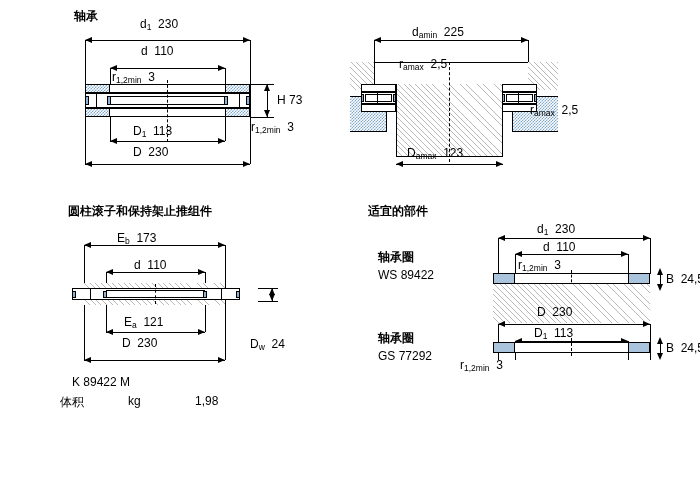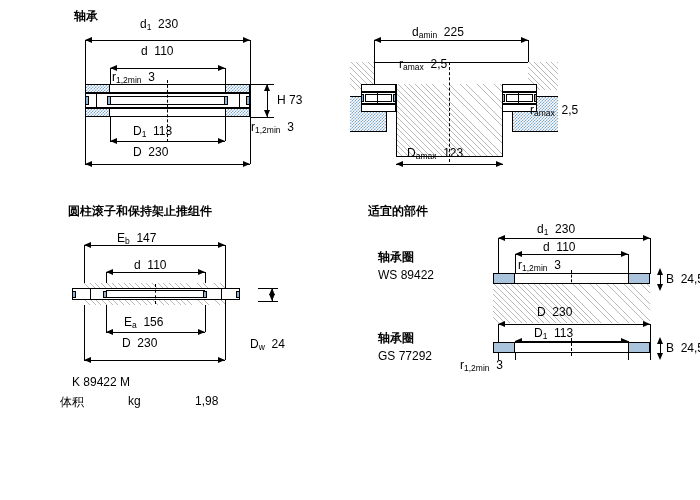--- a/index.html
+++ b/index.html
@@ -177,21 +177,21 @@
 <div class="abs lbl" style="left:407px;top:146px;">
   <span class="pre">D</span><span class="sub">amax</span>&nbsp;&nbsp;<span>123</span>
 </div>
 <div class="hline" style="left:396px;top:164px;width:107px;"></div>
 <div class="arrL" style="left:396px;top:161px;"></div>
 <div class="arrR" style="left:496px;top:161px;"></div>
 
 <div class="abs hd" style="left:68px;top:203px;">圆柱滚子和保持架止推组件</div>
 
 <div class="abs lbl" style="left:117px;top:231px;">
-  <span class="pre">E</span><span class="sub">b</span>&nbsp;&nbsp;<span>147</span>
+  <span class="pre">E</span><span class="sub">b</span>&nbsp;&nbsp;<span>173</span>
 </div>
 <div class="hline" style="left:84px;top:245px;width:85px;"></div>
 <div class="hline" style="left:84px;top:245px;width:141px;"></div>
 <div class="arrL" style="left:84px;top:242px;"></div>
 <div class="arrR" style="left:218px;top:242px;"></div>
 <div class="vline" style="left:84px;top:245px;height:115px;"></div>
 <div class="vline" style="left:225px;top:245px;height:115px;"></div>
 
 <div class="abs lbl" style="left:134px;top:258px;">
   <span class="pre">d</span>&nbsp;&nbsp;<span>110</span>
@@ -218,21 +218,21 @@
 <div class="vline" style="left:272px;top:288px;height:13px;"></div>
 <div class="arrU" style="left:269px;top:288px;"></div>
 <div class="arrD" style="left:269px;top:294px;"></div>
 <div class="hline" style="left:258px;top:288px;width:20px;"></div>
 <div class="hline" style="left:258px;top:301px;width:20px;"></div>
 <div class="abs lbl" style="left:250px;top:313px;margin-top:24px;">
   <span class="pre">D</span><span class="sub">w</span>&nbsp;&nbsp;<span>24</span>
 </div>
 
 <div class="abs lbl" style="left:124px;top:315px;">
-  <span class="pre">E</span><span class="sub">a</span>&nbsp;&nbsp;<span>156</span>
+  <span class="pre">E</span><span class="sub">a</span>&nbsp;&nbsp;<span>121</span>
 </div>
 <div class="vline" style="left:106px;top:305px;height:27px;"></div>
 <div class="vline" style="left:205px;top:305px;height:27px;"></div>
 <div class="hline" style="left:106px;top:332px;width:99px;"></div>
 <div class="arrL" style="left:106px;top:329px;"></div>
 <div class="arrR" style="left:198px;top:329px;"></div>
 
 <div class="abs lbl" style="left:122px;top:336px;">
   <span class="pre">D</span>&nbsp;&nbsp;<span>230</span>
 </div>

